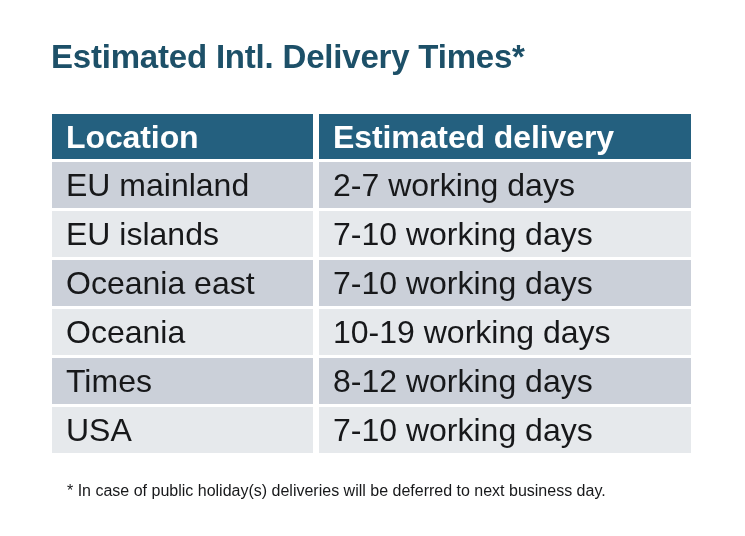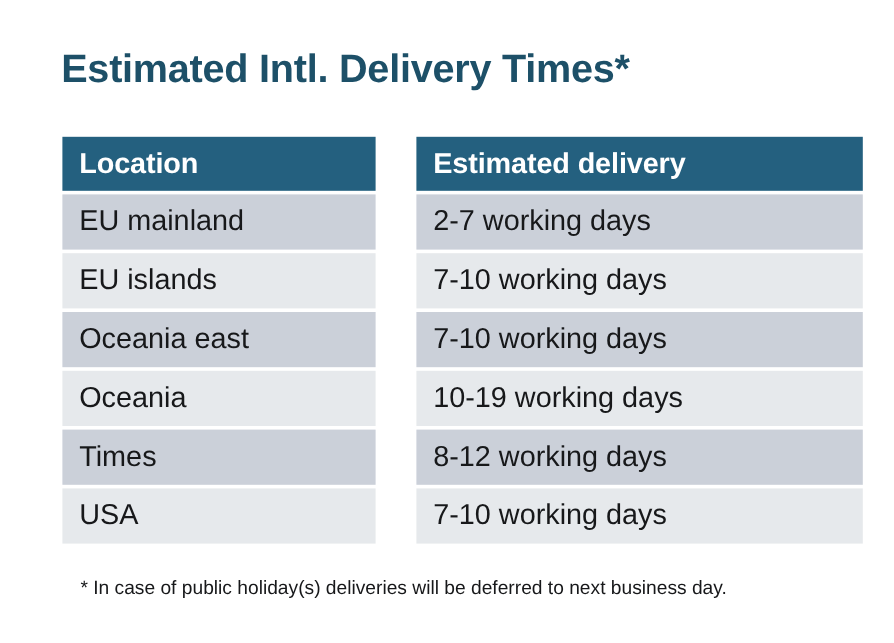--- a/index.html
+++ b/index.html
@@ -49,36 +49,35 @@
     margin-bottom: 3px;
   }
   .row:last-child { margin-bottom: 0; }
 
   .cell {
     box-sizing: border-box;
     display: flex;
     align-items: center;
     height: 46px;
     padding: 0 14px;
-    font-size: 24px;
+    font-size: 32px;
     line-height: 28px;
     color: #17181a;
     overflow: hidden;
     white-space: nowrap;
   }
 
   .cell.col-loc {
     width: 261px;
     flex: 0 0 261px;
     margin-right: 6px;
   }
   .cell.col-eta {
     width: 372px;
     flex: 0 0 372px;
-    margin-left: 28px;
   }
 
   
   .row.header .cell {
     background: #24607f;
     color: #ffffff;
     font-weight: 700;
     height: 45px;
     letter-spacing: -0.1px;
   }

